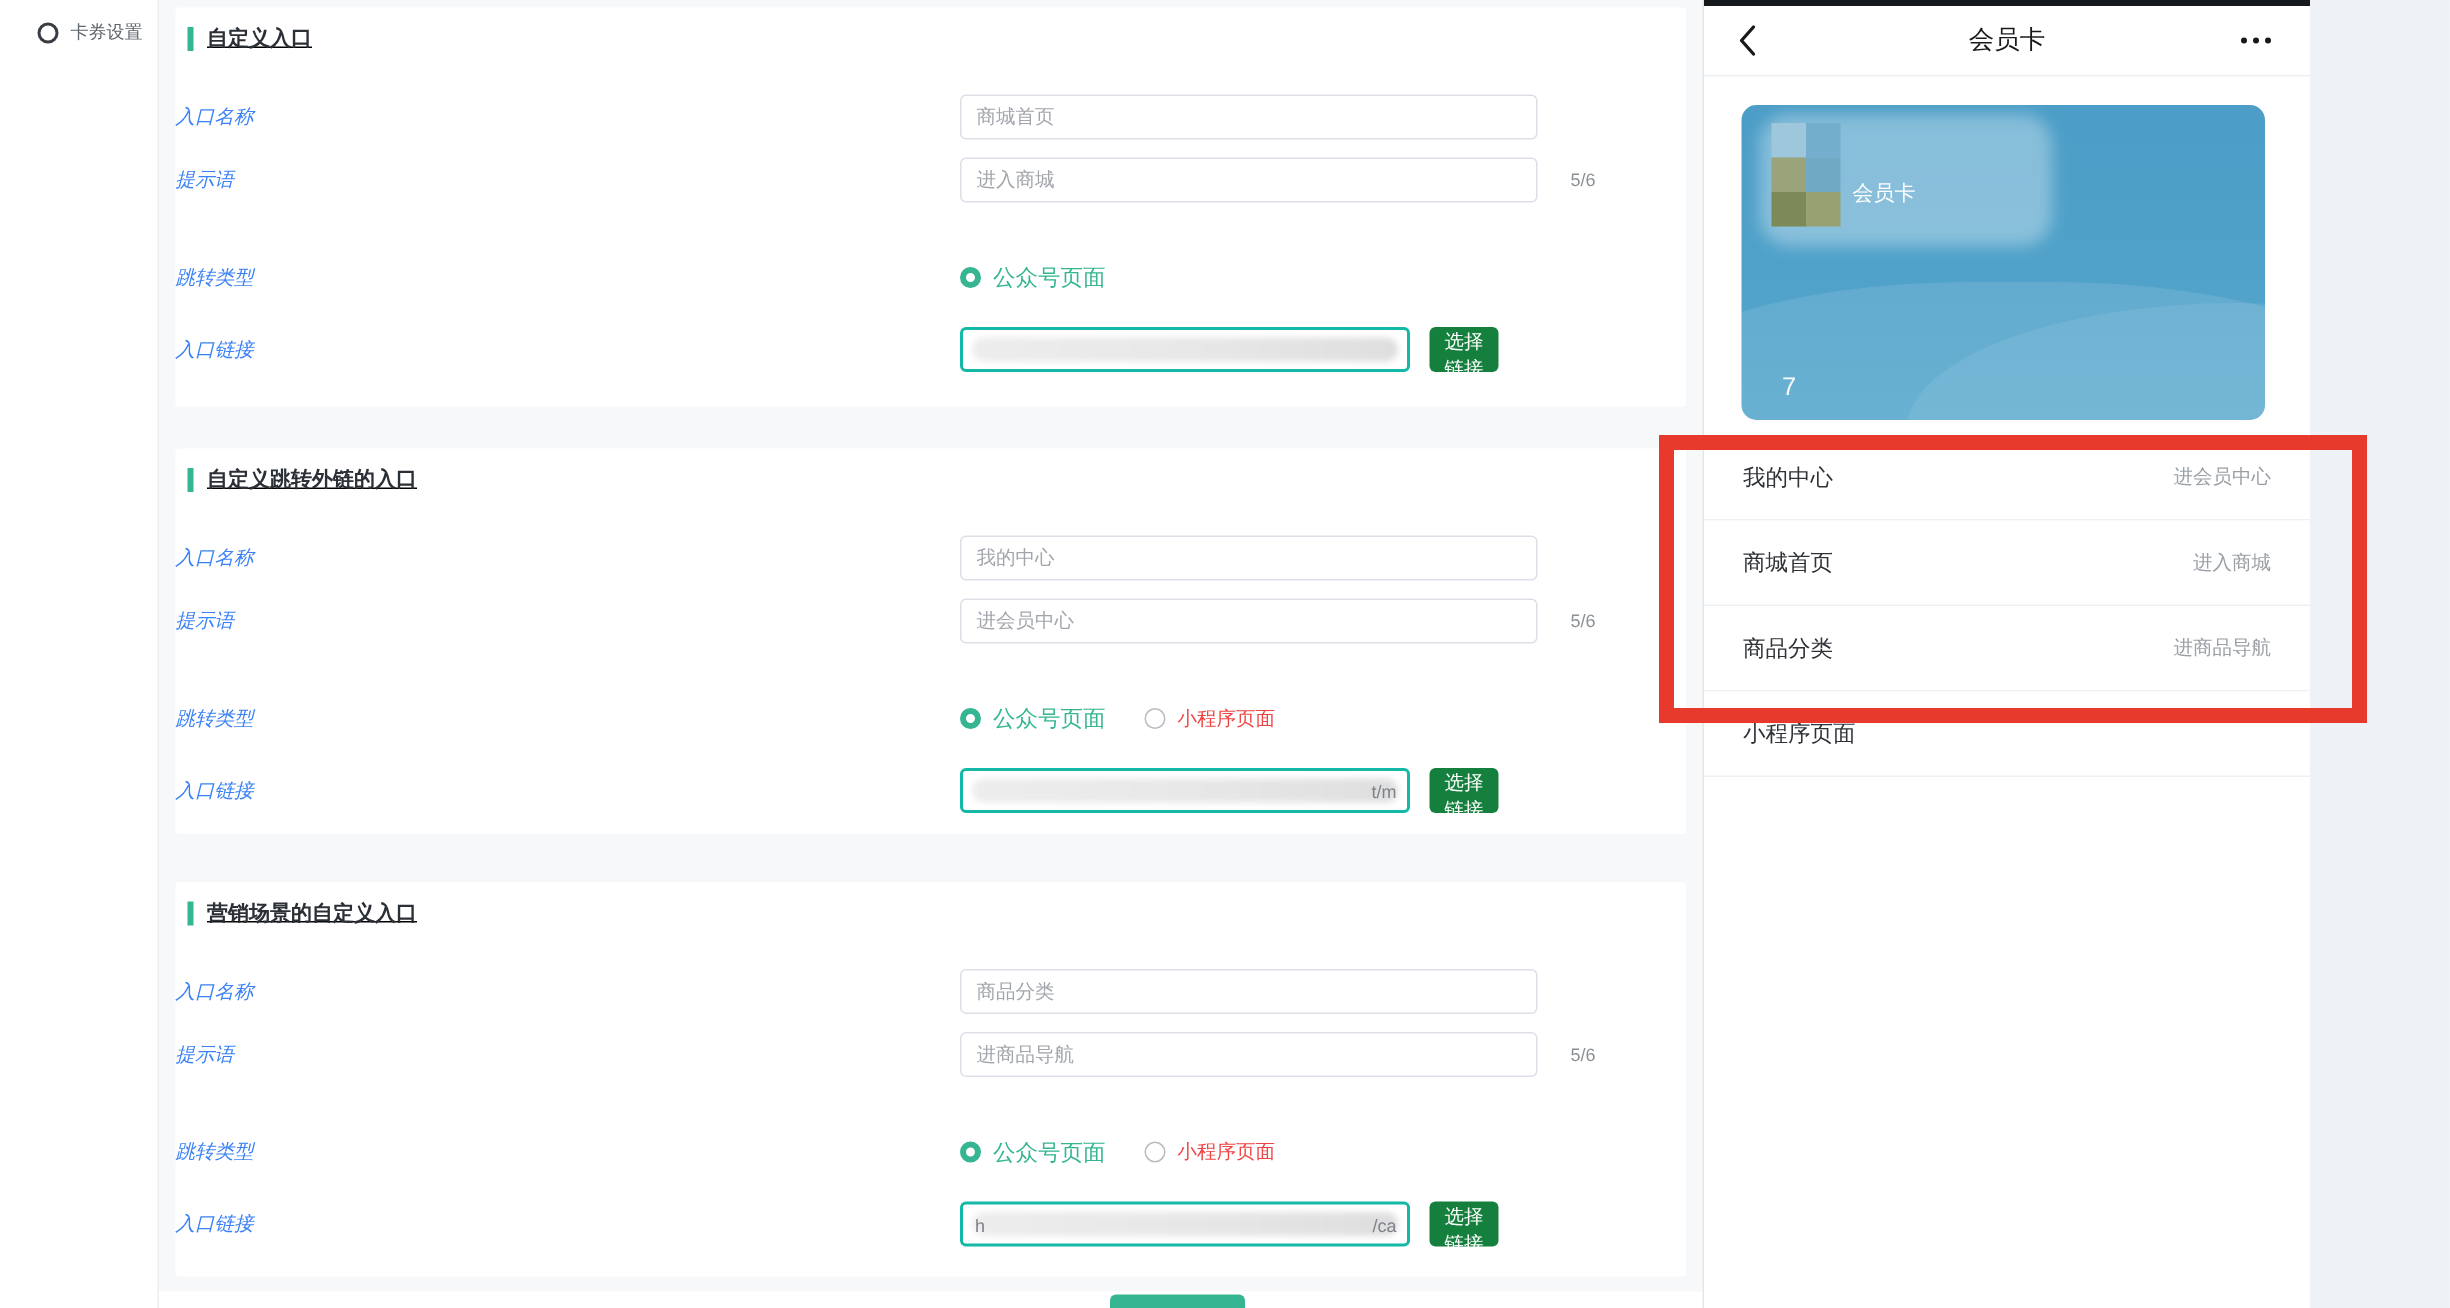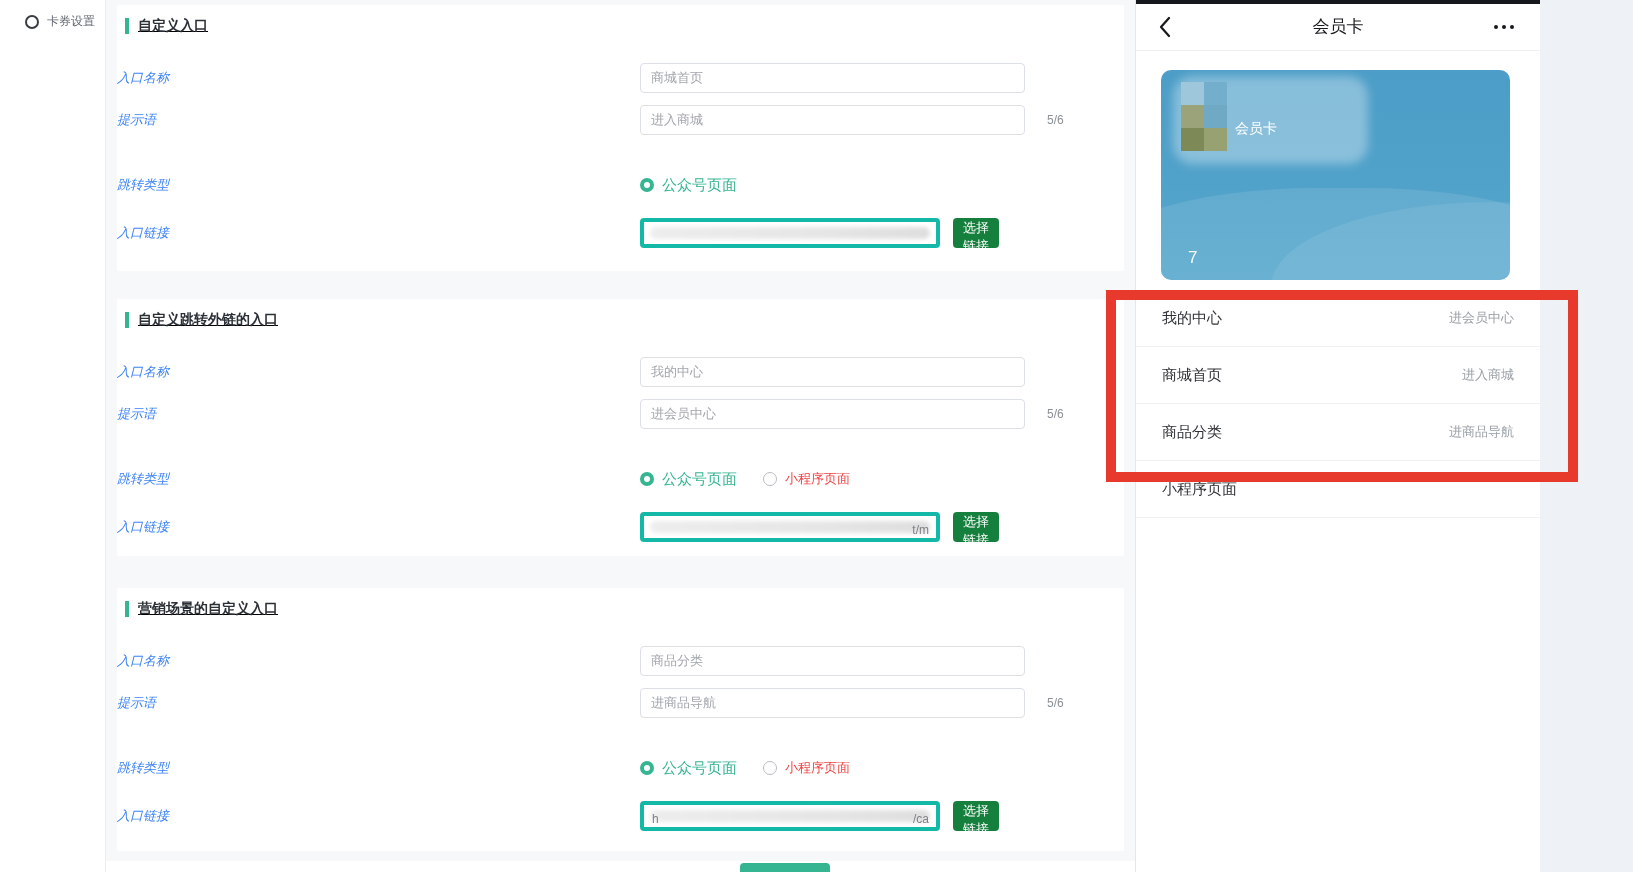--- a/index.html
+++ b/index.html
@@ -25,21 +25,21 @@
   .flabel{position:absolute;left:0;top:0;width:516px;text-align:left;line-height:30px;font-size:13px;color:#3b82f6;font-style:italic;}
   .row3 .flabel{line-height:20px;}
   .inp{position:absolute;left:523px;top:0;width:385px;height:30px;box-sizing:border-box;border:1px solid #dcdfe6;border-radius:4px;padding:0 10px;font-size:13px;color:#a2a6ac;background:#fff;outline:none;}
   .counter{position:absolute;left:930px;top:0;line-height:30px;font-size:12px;color:#8b9095;}
   .radio-group{position:absolute;left:523px;top:0;height:20px;display:flex;align-items:center;}
   .radio-on{width:14px;height:14px;box-sizing:border-box;border:4px solid #35b591;border-radius:50%;background:#fff;cursor:pointer;}
   .radio-off{width:14px;height:14px;box-sizing:border-box;border:1px solid #b8bcc2;border-radius:50%;background:#fff;cursor:pointer;}
   .radio-lbl-on{margin:0 0 0 8px;font-size:15px;color:#35b591;}
   .radio-lbl-off{margin:0 0 0 8px;font-size:13px;color:#ef4444;}
   .radio-gap{width:26px;}
-  .link-box{position:absolute;left:523px;top:0;width:300px;height:30px;box-sizing:border-box;border:4px solid #14b8a6;border-radius:4px;background:#fff;overflow:hidden;cursor:text;}
+  .link-box{position:absolute;left:523px;top:0;width:300px;height:30px;box-sizing:border-box;border:2px solid #14b8a6;border-radius:4px;background:#fff;overflow:hidden;cursor:text;}
   .blur-bar{position:absolute;left:6px;right:6px;top:5px;bottom:5px;background:linear-gradient(90deg,#ededed,#e6e6e6 60%,#dedede);border-radius:8px;filter:blur(2px);}
   .link-prefix{position:absolute;left:8px;top:0;line-height:28px;font-size:12px;color:#7d8288;z-index:2;}
   .link-suffix{position:absolute;right:7px;top:0;line-height:28px;font-size:12px;color:#7d8288;z-index:2;}
   .choose-btn{position:absolute;left:836px;top:0;width:46px;height:30px;border:none;border-radius:4px;background:#15803d;color:#fff;font-size:13px;cursor:pointer;font-family:inherit;}
 
   .bottom-bar{position:absolute;left:0;top:861px;width:1029px;height:11px;background:#fff;}
   .save-btn{position:absolute;left:634px;top:863px;width:90px;height:30px;border:none;border-radius:4px;background:#35b591;cursor:pointer;}
 
   
   .phone{position:absolute;left:1135px;top:0;width:405px;height:872px;background:#fff;border-left:1px solid #e3e6ea;box-sizing:border-box;}

